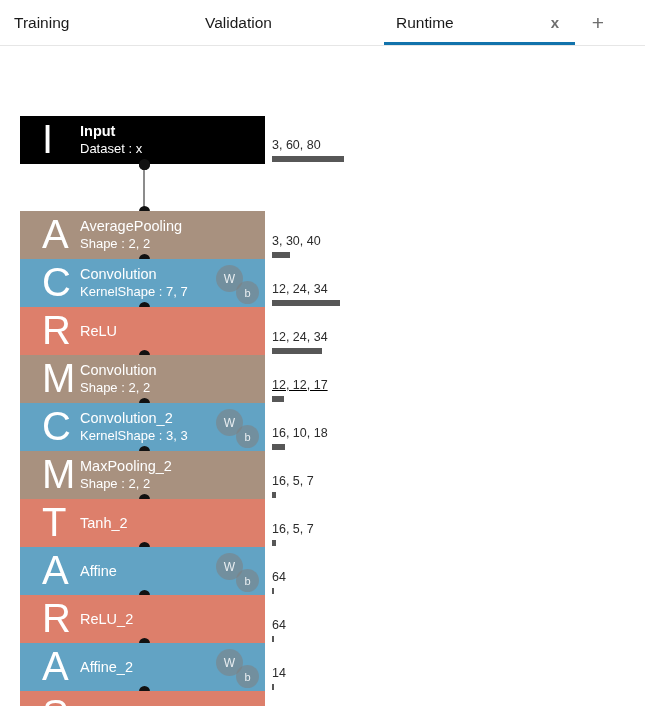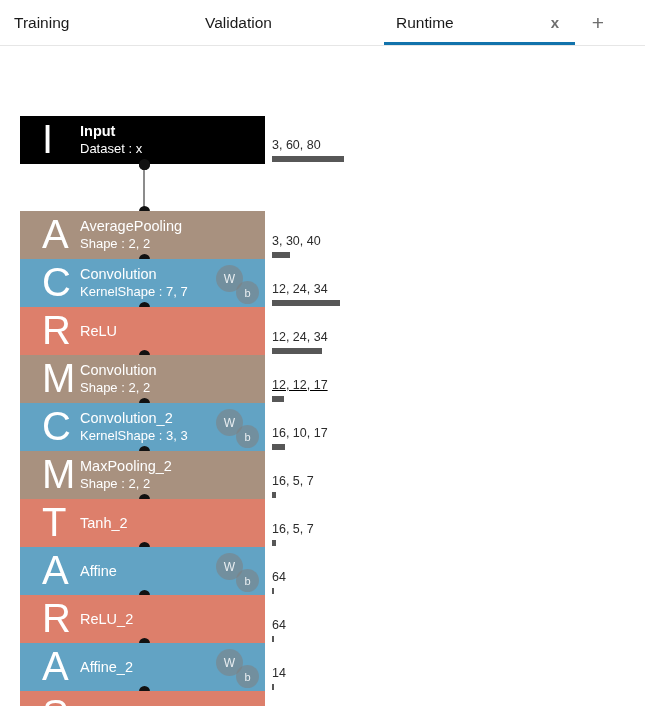--- a/index.html
+++ b/index.html
@@ -239,21 +239,21 @@
       <div class="layer-initial">C</div>
       <div class="layer-text">
         <div class="layer-title">Convolution_2</div>
         <div class="layer-sub">KernelShape : 3, 3</div>
       </div>
       <div class="badge badge-w">W</div>
       <div class="badge badge-b">b</div>
     </div>
     <div class="node-dot" style="left: 144px; top: 405px; background: rgb(17, 17, 17);"></div>
     <div class="shape" style="top: 381px;">
-      <div class="shape-label">16, 10, 17</div>
+      <div class="shape-label">16, 10, 18</div>
       <div class="shape-bar" style="width: 13px; background: rgb(87, 87, 87);"></div>
     </div>
     <div class="layer pooling" style="top: 405px; height: 48px; background: rgb(168, 145, 127);">
       <div class="layer-initial">M</div>
       <div class="layer-text">
         <div class="layer-title">MaxPooling_2</div>
         <div class="layer-sub">Shape : 2, 2</div>
       </div>
     </div>
     <div class="node-dot" style="left: 144px; top: 453px; background: rgb(17, 17, 17);"></div>

